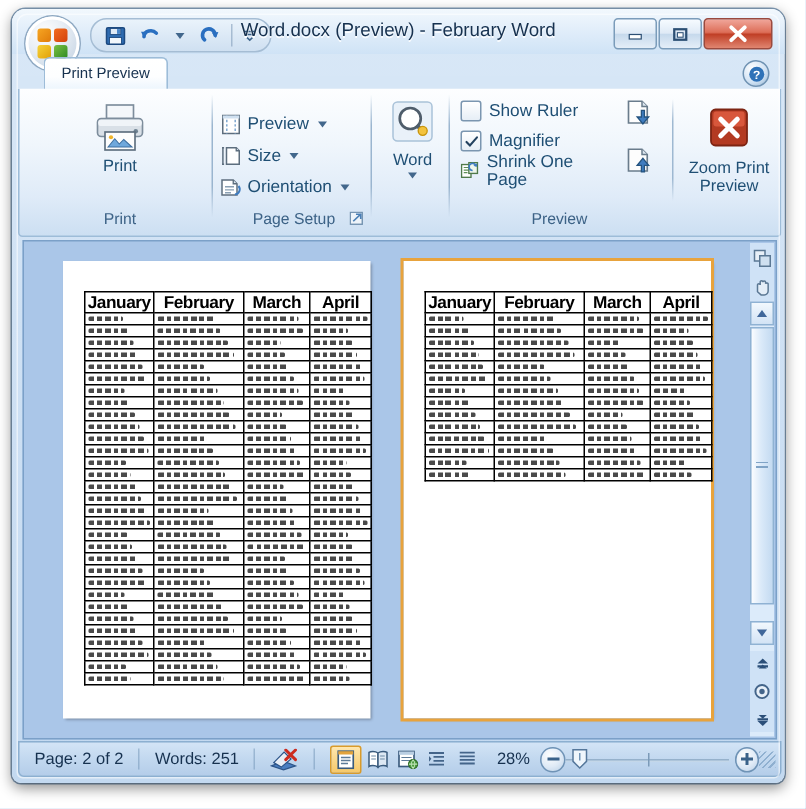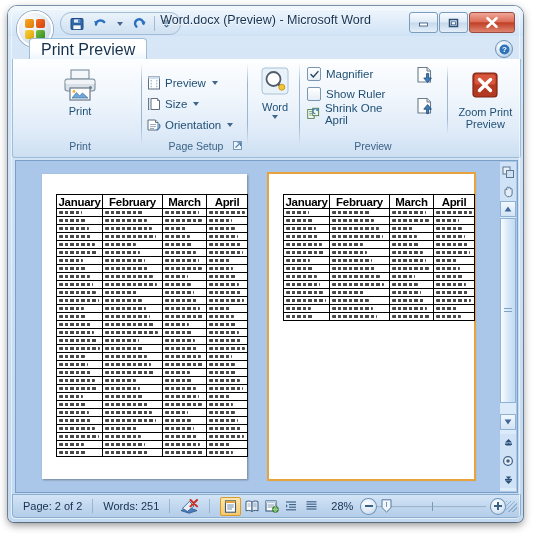--- a/index.html
+++ b/index.html
@@ -56,21 +56,21 @@
         background:linear-gradient(to bottom,#f6fbff 0%,#dfeaf6 48%,#c6d9ec 52%,#e4eef8 100%);
         display:flex;align-items:center;justify-content:center;cursor:pointer;}
   .wbtn.close{width:44px;border-color:#9a4a3e;
         background:linear-gradient(to bottom,#f0a69a 0%,#dd6e58 45%,#c03f26 52%,#e08570 100%);}
 
   
   #tabstrip{position:absolute;left:4px;top:32px;width:507px;height:22px;}
   #tabRail{position:absolute;left:0;top:13px;right:0;height:9px;background:#d6e6f6;}
   .tab{
     position:absolute;top:0;height:22px;padding:0 11px;line-height:21px;
-    font-size:16px;color:#15456e;border-radius:4px 4px 0 0;cursor:pointer;
+    font-size:10px;color:#15456e;border-radius:4px 4px 0 0;cursor:pointer;
   }
   .tab.active{
     background:linear-gradient(to bottom,#ffffff 0%,#fdfeff 55%,#eaf4fd 100%);
     border:1px solid #9dbcd8;border-bottom:none;color:#16314f;
   }
   #helpBtn{position:absolute;right:6px;top:2px;width:16px;height:16px;border-radius:50%;
     background:radial-gradient(circle at 35% 30%,#ffffff,#cfe1f3 60%,#8fb0cd);
     border:1px solid #6f92b2;display:flex;align-items:center;justify-content:center;cursor:pointer;}
 
   
@@ -192,21 +192,21 @@
         </svg>
       </div>
       <div id="qatSep"></div>
       <div id="qatDrop">
         <svg width="9" height="9" viewBox="0 0 9 9">
           <path d="M1 2 H8 M1.6 4 H7.4 M2.6 6 L4.5 7.8 L6.4 6" stroke="#3a6289" stroke-width="1.1" fill="none"></path>
         </svg>
       </div>
     </div>
 
-    <div id="winTitle">Word.docx (Preview) - Microsoft Word</div>
+    <div id="winTitle">Word.docx (Preview) - February Word</div>
 
     <div id="winCtl">
       <div class="wbtn">
         <svg width="11" height="9" viewBox="0 0 11 9">
           <rect x="1.5" y="5" width="8" height="3" fill="#fff" stroke="#2c4f74" stroke-width=".8"></rect>
         </svg>
       </div>
       <div class="wbtn">
         <svg width="11" height="10" viewBox="0 0 11 10">
           <rect x="1.5" y="1.5" width="8" height="7" fill="none" stroke="#2c4f74" stroke-width="1.5"></rect>
@@ -319,44 +319,44 @@
         </div>
       </div>
       <div class="groupLabel"></div>
     </div>
     <div class="gsep" style="left:286px"></div>
 
     <div class="group" style="left:290px;width:212px">
       <div class="groupBody" style="padding-top:3px">
         <div style="display:flex;flex-direction:column;padding-left:2px">
           <div class="chkRow">
+            <span class="chkbox"></span>
+            <span class="lbl">Show Ruler</span>
+          </div>
+          <div class="chkRow">
             <span class="chkbox">
               <svg width="9" height="9" viewBox="0 0 9 9">
                 <path d="M1 4.6 L3.3 7 L8 1.6" stroke="#23425f" stroke-width="1.4" fill="none" stroke-linecap="round"></path>
               </svg>
             </span>
             <span class="lbl">Magnifier</span>
-          </div>
-          <div class="chkRow">
-            <span class="chkbox"></span>
-            <span class="lbl">Show Ruler</span>
           </div>
           <div class="chkRow">
             <svg width="14" height="14" viewBox="0 0 14 14">
               <rect x="0.8" y="2.2" width="7" height="9.5" fill="#fff" stroke="#4f7a4a" stroke-width="1"></rect>
               <g stroke="#5f9157" stroke-width=".9">
                   <path d="M2.4 4.4 H6.2"></path>
                   <path d="M2.4 6.3 H6.2"></path>
                   <path d="M2.4 8.2 H5.2"></path>
                 </g>
               <rect x="6.2" y="0.8" width="6.4" height="8" fill="#eef6ec" stroke="#4f7a4a" stroke-width="1"></rect>
               <path d="M9 6.6 a2.6 2.6 0 1 1 2.4 -3.6" stroke="#3f7cc0" stroke-width="1.2" fill="none"></path>
               <path d="M12.6 1.2 L12 4 L9.6 3.1 Z" fill="#3f7cc0"></path>
             </svg>
-            <span class="lbl">Shrink One April</span>
+            <span class="lbl">Shrink One Page</span>
           </div>
         </div>
 
         <div style="display:flex;flex-direction:column;justify-content:center;gap:8px;margin-left:14px;padding-top:2px">
           <div style="cursor:pointer">
             <svg width="19" height="19" viewBox="0 0 19 19">
               <path d="M2 1.5 H11 L14.5 5 V16 H2 Z" fill="#fdfdfd" stroke="#6a7c8c" stroke-width="1.1"></path>
               <path d="M11 1.5 V5 H14.5" fill="#dde7f0" stroke="#6a7c8c" stroke-width="1"></path>
               <path d="M12.6 7.6 V12 H15.4 L11.6 16.6 L7.8 12 H10.6 V7.6 Z" fill="#3f7cc0" stroke="#24537f" stroke-width=".9"></path>
             </svg>

